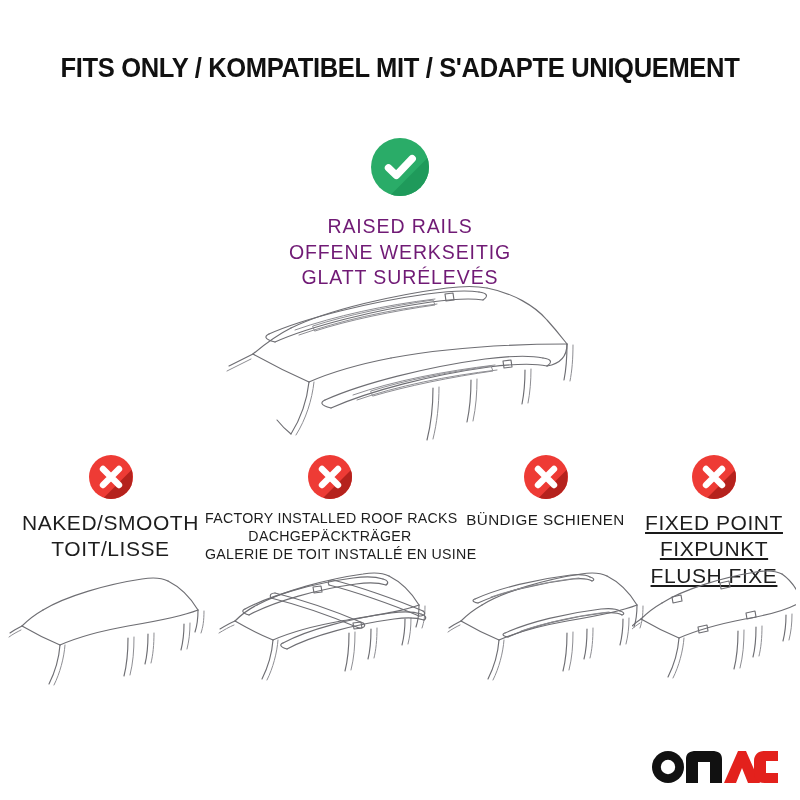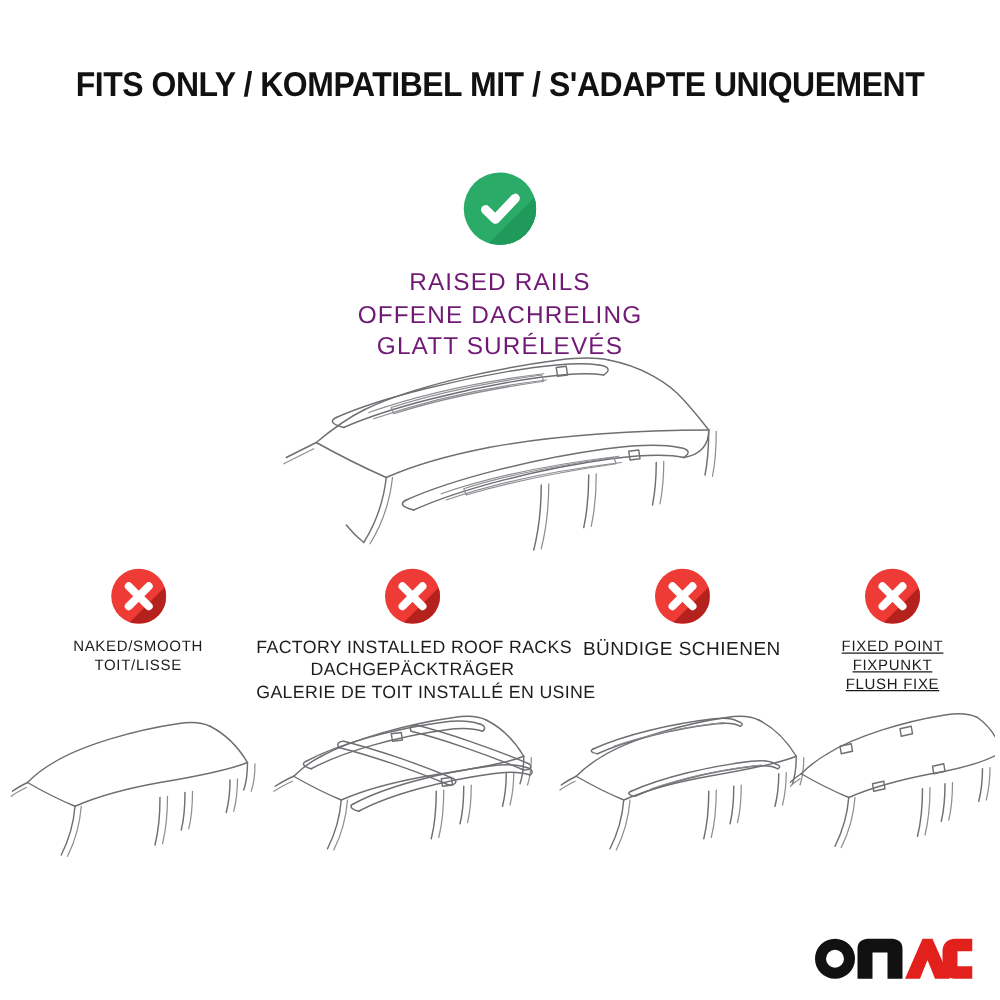--- a/index.html
+++ b/index.html
@@ -95,21 +95,21 @@
   .col-0 { left: 8px;   width: 205px; }
   .col-1 { left: 205px; width: 250px; }
   .col-2 { left: 447px; width: 197px; }
   .col-3 { left: 632px; width: 164px; text-decoration: underline; }
 
   .col .badge { width: 44px; height: 44px; }
 
   .col-labels {
     margin-top: 11px;
     line-height: 1.26;
-    font-size: 12px;
+    font-size: 21px;
     letter-spacing: 0.55px;
     color: #1d1d1d;
   }
   .col-1 .col-labels { font-size: 14.2px; letter-spacing: 0.3px; }
   .col-2 .col-labels { font-size: 15.2px; letter-spacing: 0.4px; }
   .col-labels div { white-space: nowrap; }
 
   .col-illo {
     position: absolute;
     left: 0;
@@ -141,21 +141,21 @@
 
   <div class="badge ok">
     <div class="shade"></div>
     <svg viewBox="0 0 58 58" width="58" height="58" aria-hidden="true">
       <path d="M17.5 29.8 L25.3 37.4 L41.2 20.6" fill="none" stroke="#ffffff" stroke-width="7.4" stroke-linecap="round" stroke-linejoin="round"></path>
     </svg>
   </div>
 
   <div class="primary-labels">
     <div>RAISED RAILS</div>
-    <div>OFFENE DACHRELING</div>
+    <div>OFFENE WERKSEITIG</div>
     <div>GLATT SURÉLEVÉS</div>
   </div>
 </div>
 
 <div class="main-illo">
   <svg viewBox="0 0 410 175" width="410" height="175" aria-hidden="true">
 
     <path class="sk" d="M96 46 C135 27 200 13 252 6 C268 4 282 4 292 6"></path>
     <path class="sk" d="M292 6 C318 11 340 24 352 38 C362 49 368 57 372 62"></path>
     <path class="sk" d="M96 46 C84 52 70 62 58 72"></path>

